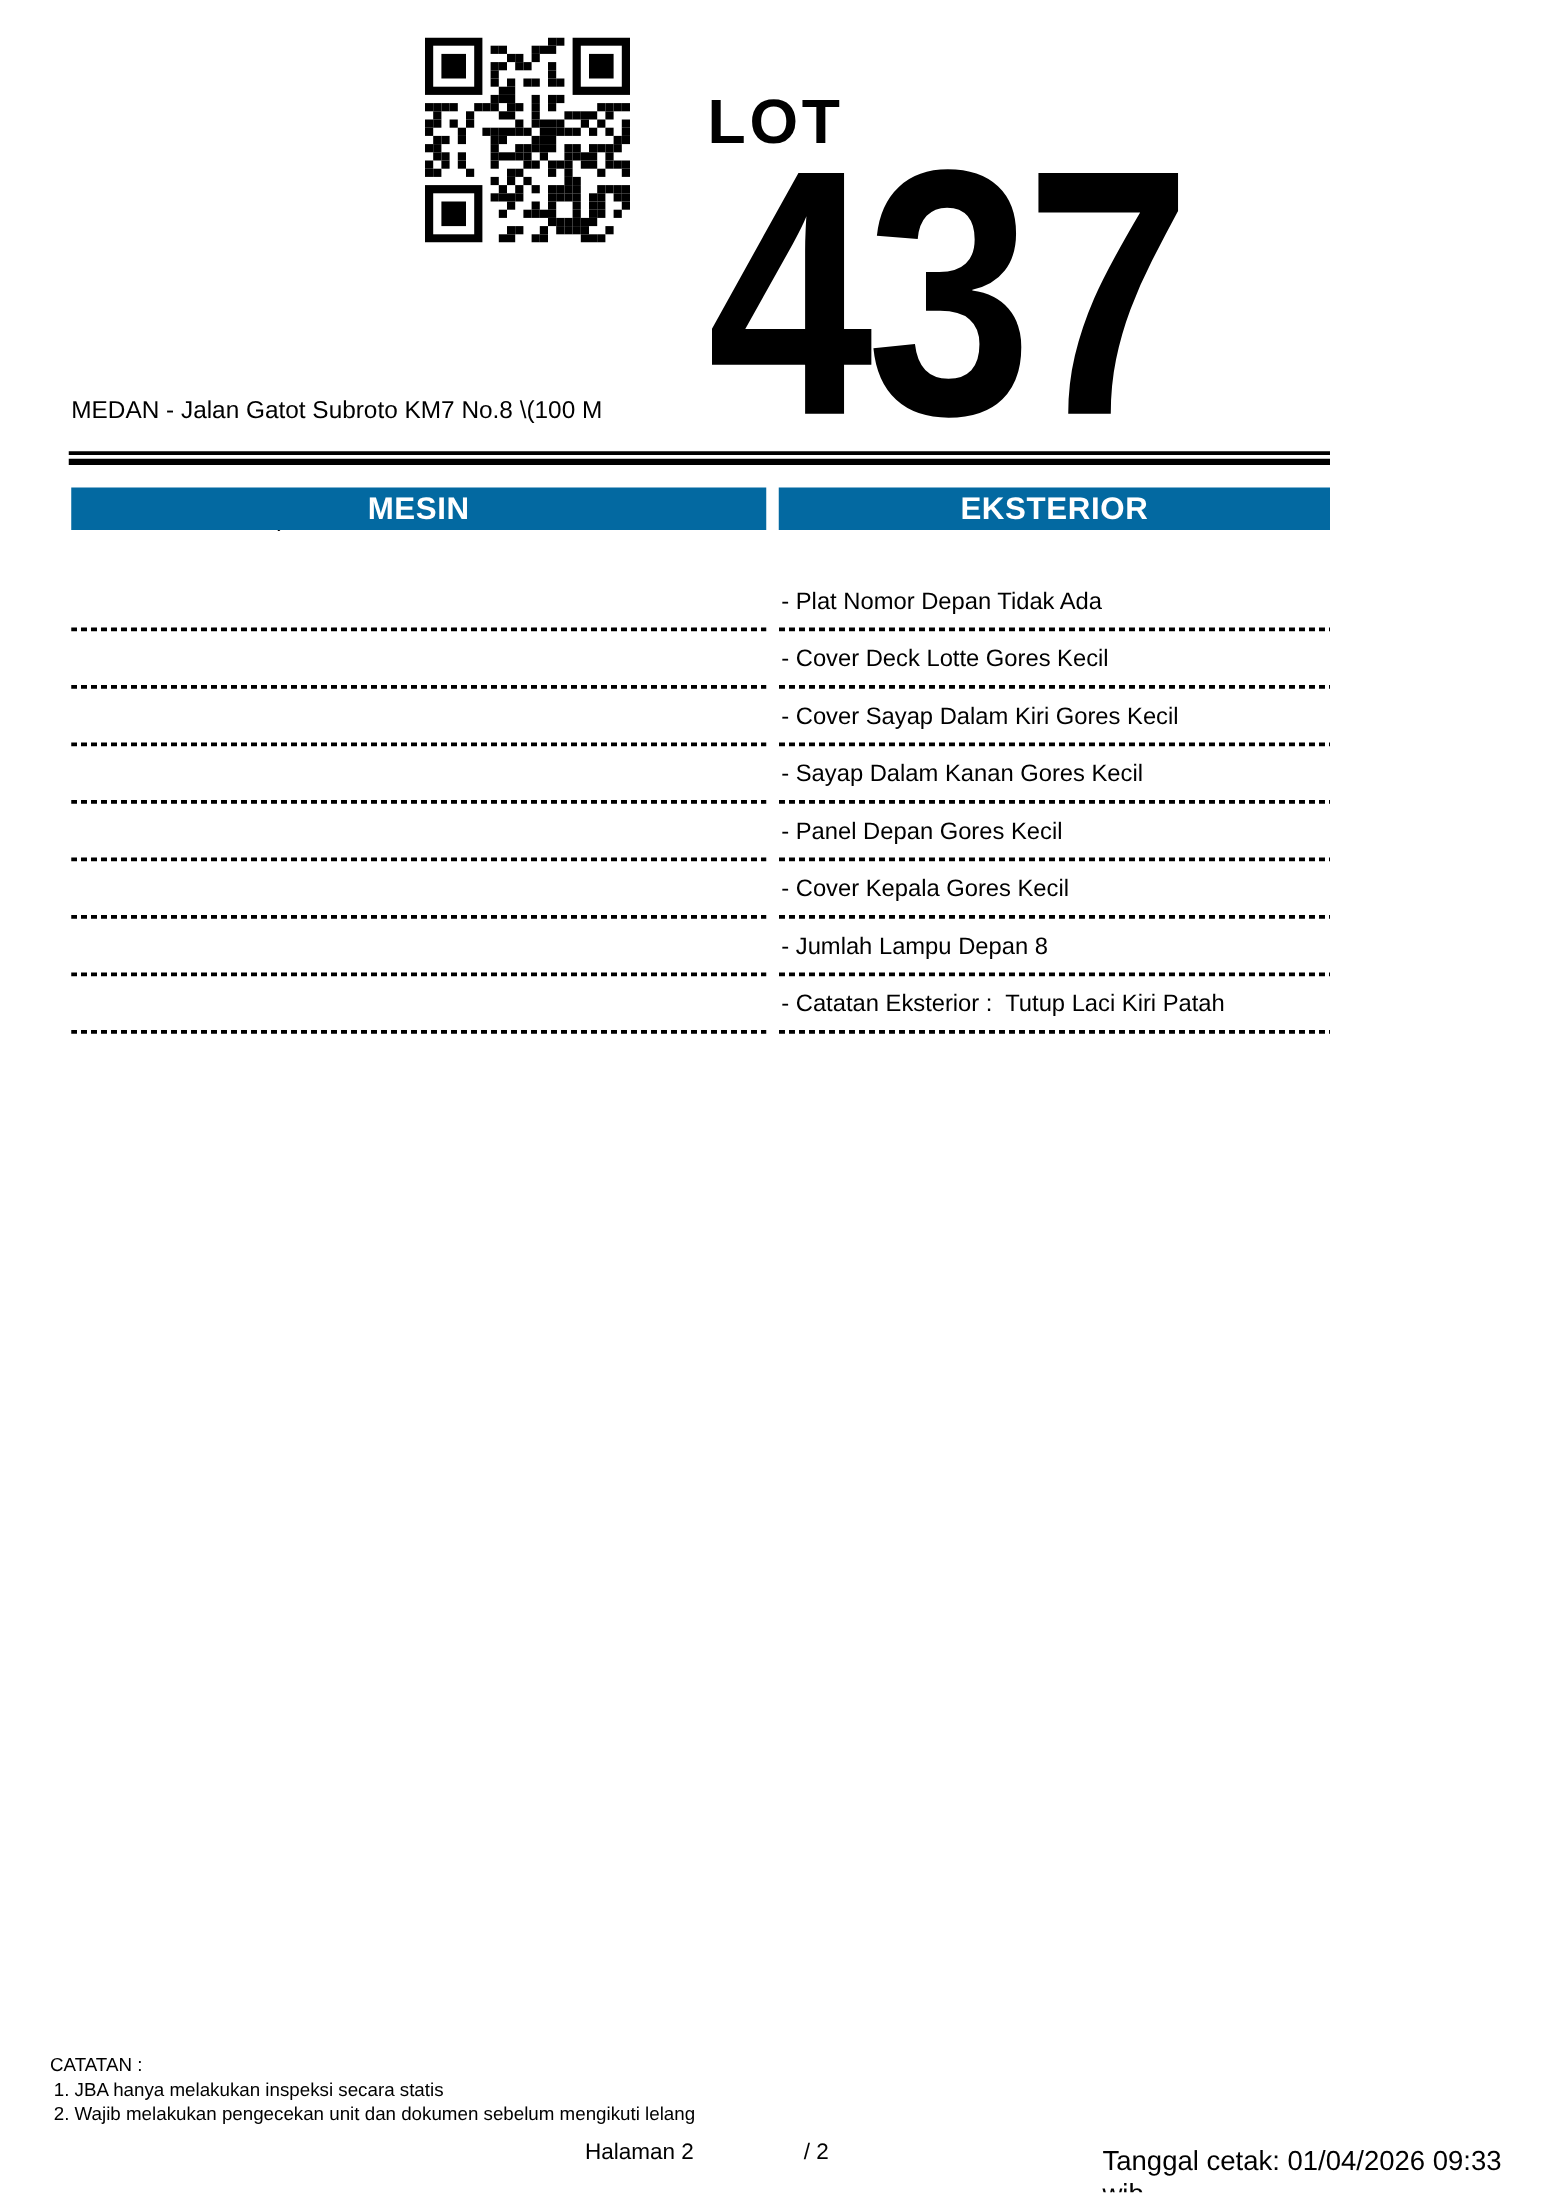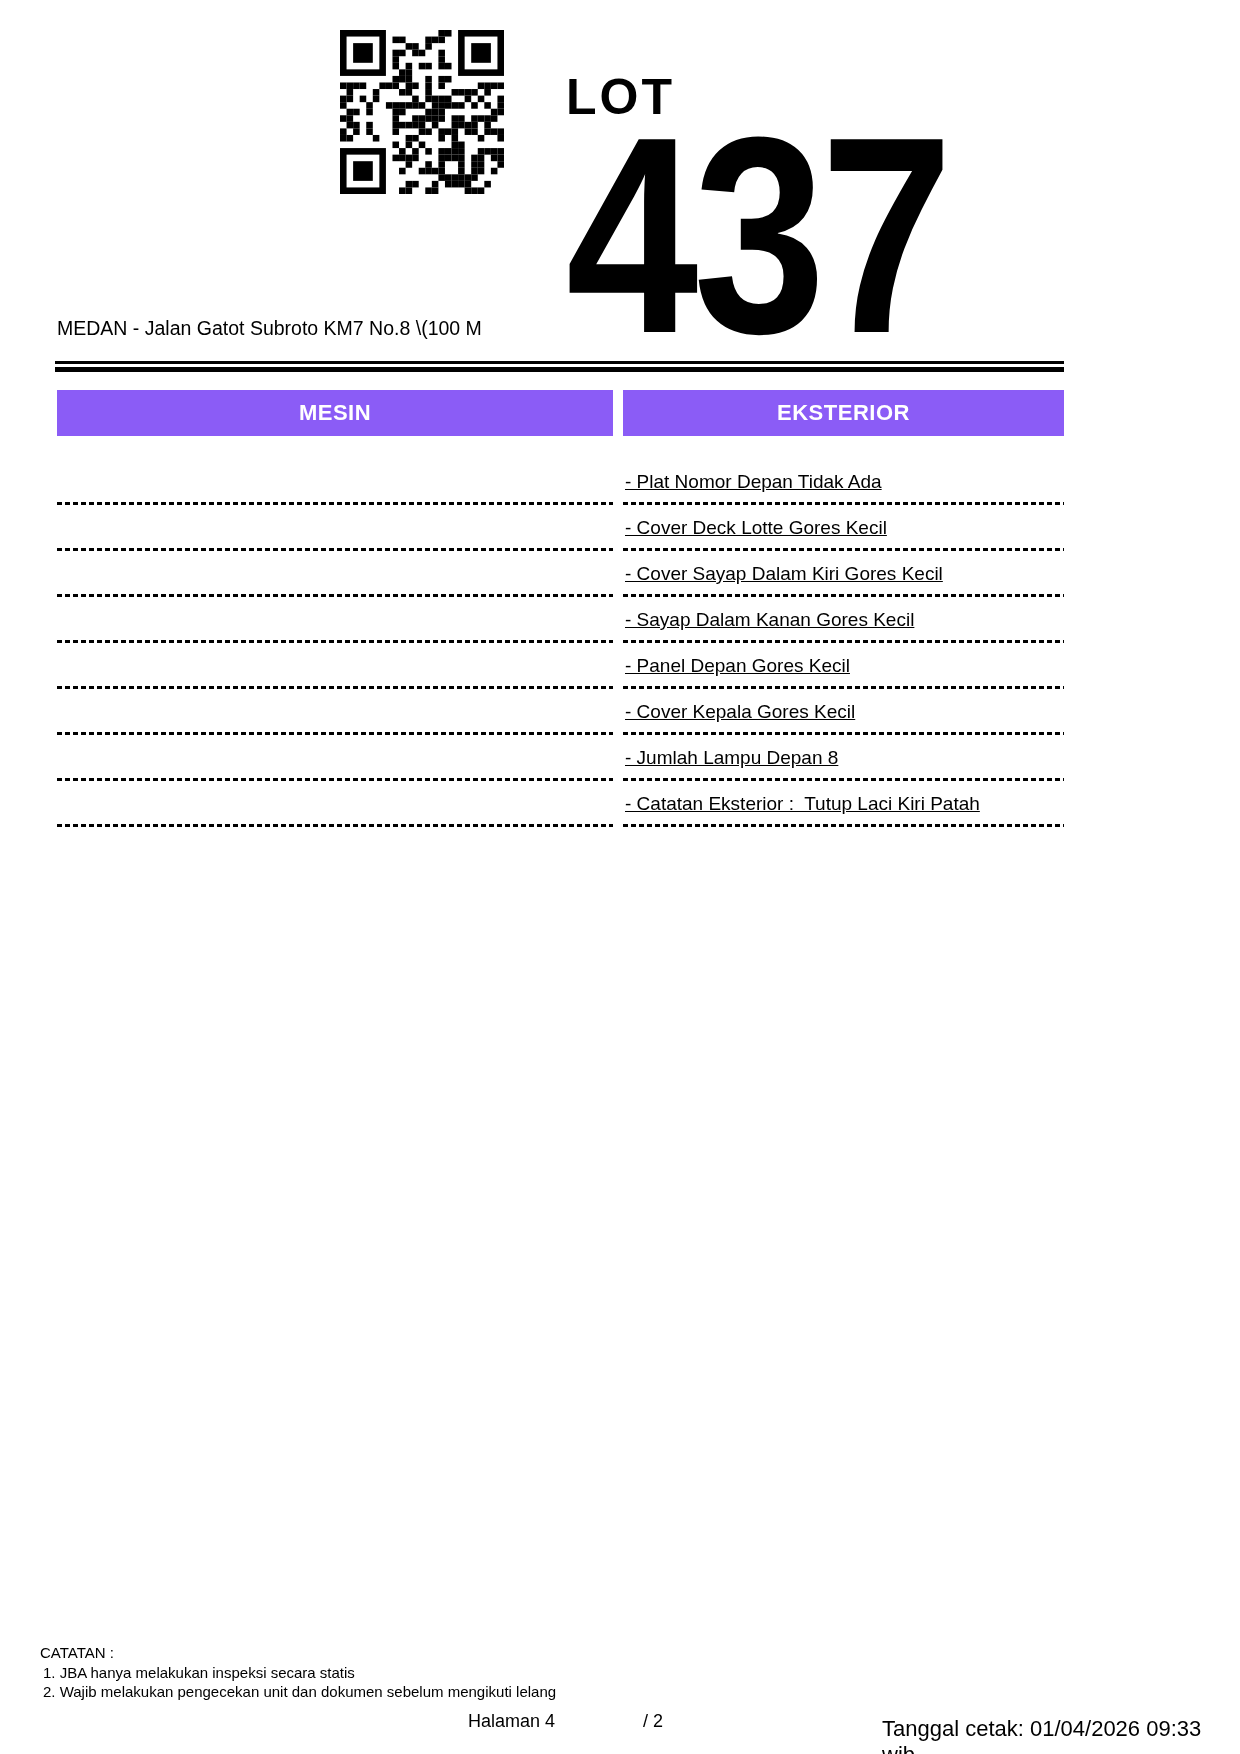--- a/index.html
+++ b/index.html
@@ -29,26 +29,26 @@
     position:absolute;left:55px;top:361px;width:1009px;height:3px;
     border-top:3px solid #000;border-bottom:5px solid #000;
   }
   
   .cols{
     position:absolute;left:57px;width:1007px;
     display:grid;grid-template-columns:556px 441px;column-gap:10px;
   }
   .col-headers{top:390px;}
   .col-header{
-    height:46px;background:#8b5cf6;color:#fff;
+    height:34px;background:#0369a1;color:#fff;
     display:flex;align-items:center;justify-content:center;
-    font-size:22px;font-weight:bold;letter-spacing:0.5px;
-  }
-  
-  .rows{position:absolute;left:57px;top:436px;width:1007px;padding-top:23px;text-decoration:underline;}
+    font-size:25px;font-weight:bold;letter-spacing:0.5px;
+  }
+  
+  .rows{position:absolute;left:57px;top:436px;width:1007px;padding-top:23px;}
   .row{display:grid;grid-template-columns:556px 441px;column-gap:10px;height:46px;}
   .cell{
     position:relative;display:flex;align-items:center;
     font-size:19px;white-space:pre-wrap;padding-left:2px;
   }
   .cell::after{
     content:"";position:absolute;left:0;right:0;bottom:0;height:3px;
     background-image:repeating-linear-gradient(to right,#000 0 5px,transparent 5px 8px);
   }
   
@@ -335,17 +335,17 @@
       <div class="cell">- Catatan Eksterior :  Tutup Laci Kiri Patah</div>
     </div>
   </div>
 
   <div class="notes">
     <div>CATATAN :</div>
     <div class="note-item">1. JBA hanya melakukan inspeksi secara statis</div>
     <div class="note-item">2. Wajib melakukan pengecekan unit dan dokumen sebelum mengikuti lelang</div>
   </div>
 
-  <div class="footer-page-label">Halaman 4</div>
+  <div class="footer-page-label">Halaman 2</div>
   <div class="footer-page-total">/ 2</div>
   <div class="footer-print-date">Tanggal cetak: 01/04/2026 09:33 wib</div>
 
 </div>
 
 </body></html>

